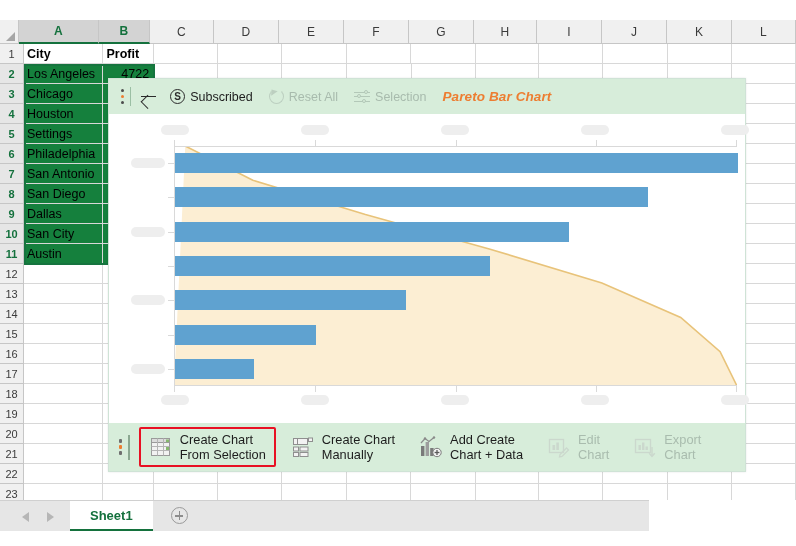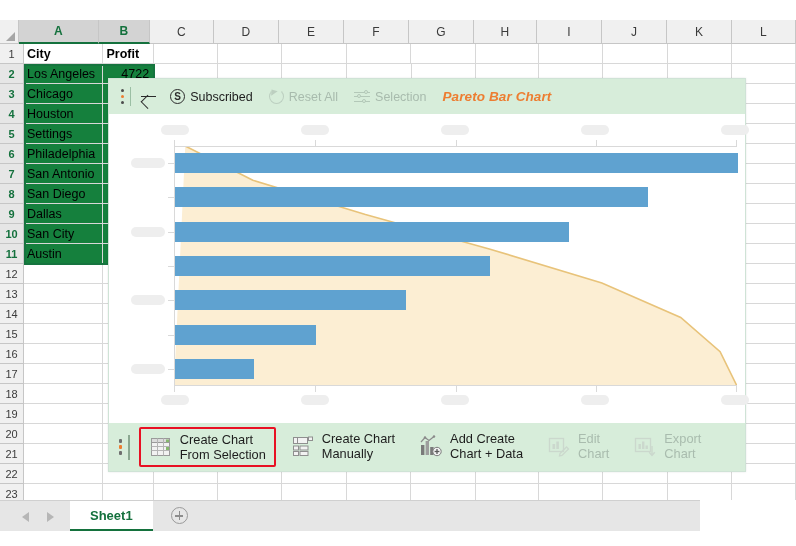--- a/index.html
+++ b/index.html
@@ -51,21 +51,21 @@
   .gcell.shaded { background:#15803d; }
   .gcell.numcell { justify-content:flex-end; padding-right:4px; }
 
   
   .selbox {
     position:absolute; left:24px; top:64px; width:131px; height:201px;
     border:2px solid #16743f; pointer-events:none; z-index:6;
   }
 
   
-  .tabbar { position:absolute; left:0; top:500px; width:700px; height:31px; background:#e6e6e6;
+  .tabbar { position:absolute; left:0; top:500px; width:649px; height:31px; background:#e6e6e6;
             border-top:1px solid #d0d0d0; display:flex; align-items:flex-end; }
   .navarrows { display:flex; align-items:center; gap:18px; padding:0 16px 9px 22px; }
   .nav-tri { width:0;height:0; }
   .nav-left { border-top:5px solid transparent;border-bottom:5px solid transparent;border-right:7px solid #b6b6b6; }
   .nav-right{ border-top:5px solid transparent;border-bottom:5px solid transparent;border-left:7px solid #b6b6b6; }
   .sheet-tab {
     background:#fff; height:30px; padding:0 20px; display:flex; align-items:center;
     font-size:13px; font-weight:700; color:#14713d; border-bottom:2.5px solid #14713d;
   }
   .add-sheet { margin-left:18px; margin-bottom:7px; width:17px;height:17px;border-radius:50%;
@@ -645,21 +645,21 @@
       </div>
     </div>
 
     <div class="panel-bottom">
       <div class="pb-kebab">
         <i></i>
           <i class="o"></i>
           <i></i>
       </div>
       <div class="pb-sep"></div>
-      <div id="actions" style="display:flex;align-items:flex-start">
+      <div id="actions" style="display:flex;align-items:center">
           <div class="act hl">
             <span>
               <svg width="24" height="24" viewBox="0 0 24 24">
                 <rect x="2.5" y="3.5" width="18" height="17" fill="#f2f2f2" stroke="#9a9a9a"></rect>
                 <rect x="2.5" y="3.5" width="18" height="4" fill="#dcdcdc" stroke="#9a9a9a"></rect>
                 <line x1="8.5" y1="3.5" x2="8.5" y2="20.5" stroke="#b5b5b5"></line>
                 <line x1="14.5" y1="3.5" x2="14.5" y2="20.5" stroke="#b5b5b5"></line>
                 <line x1="2.5" y1="11.5" x2="20.5" y2="11.5" stroke="#b5b5b5"></line>
                 <line x1="2.5" y1="15.5" x2="20.5" y2="15.5" stroke="#b5b5b5"></line>
                 <rect x="17" y="4.5" width="3" height="2.6" fill="#86b86e"></rect>

